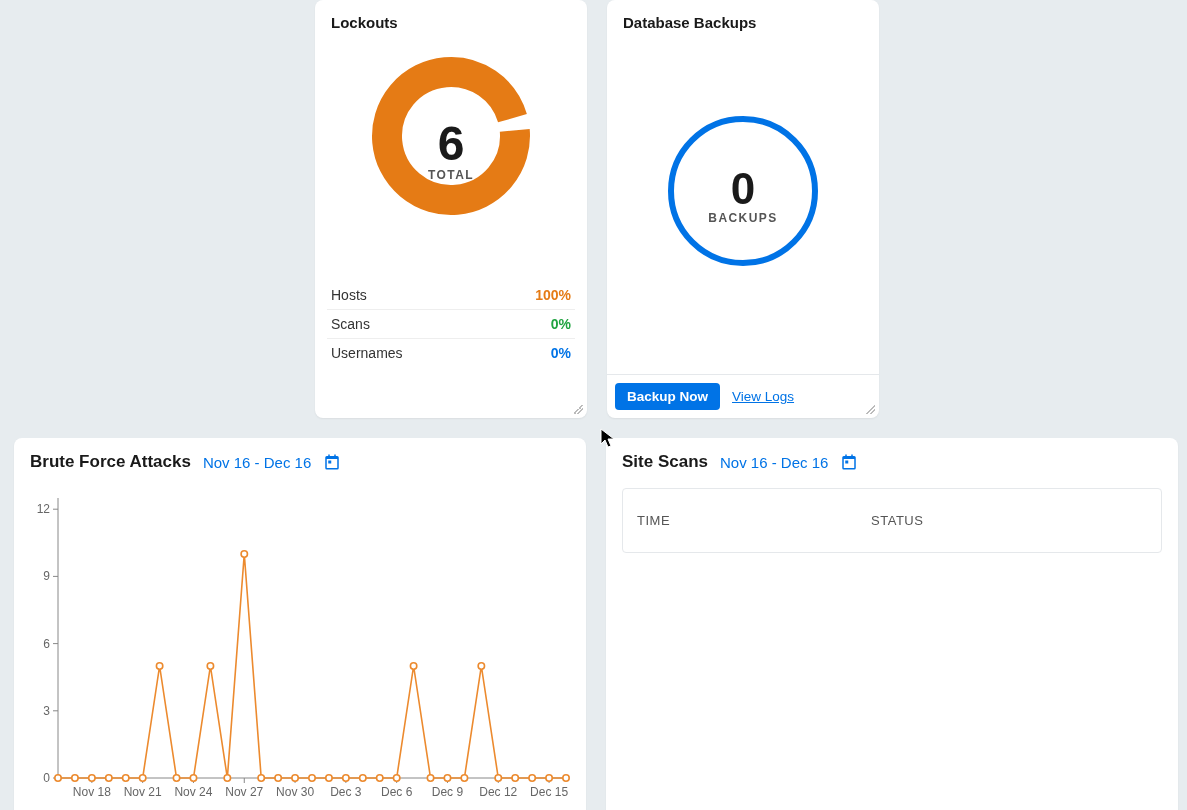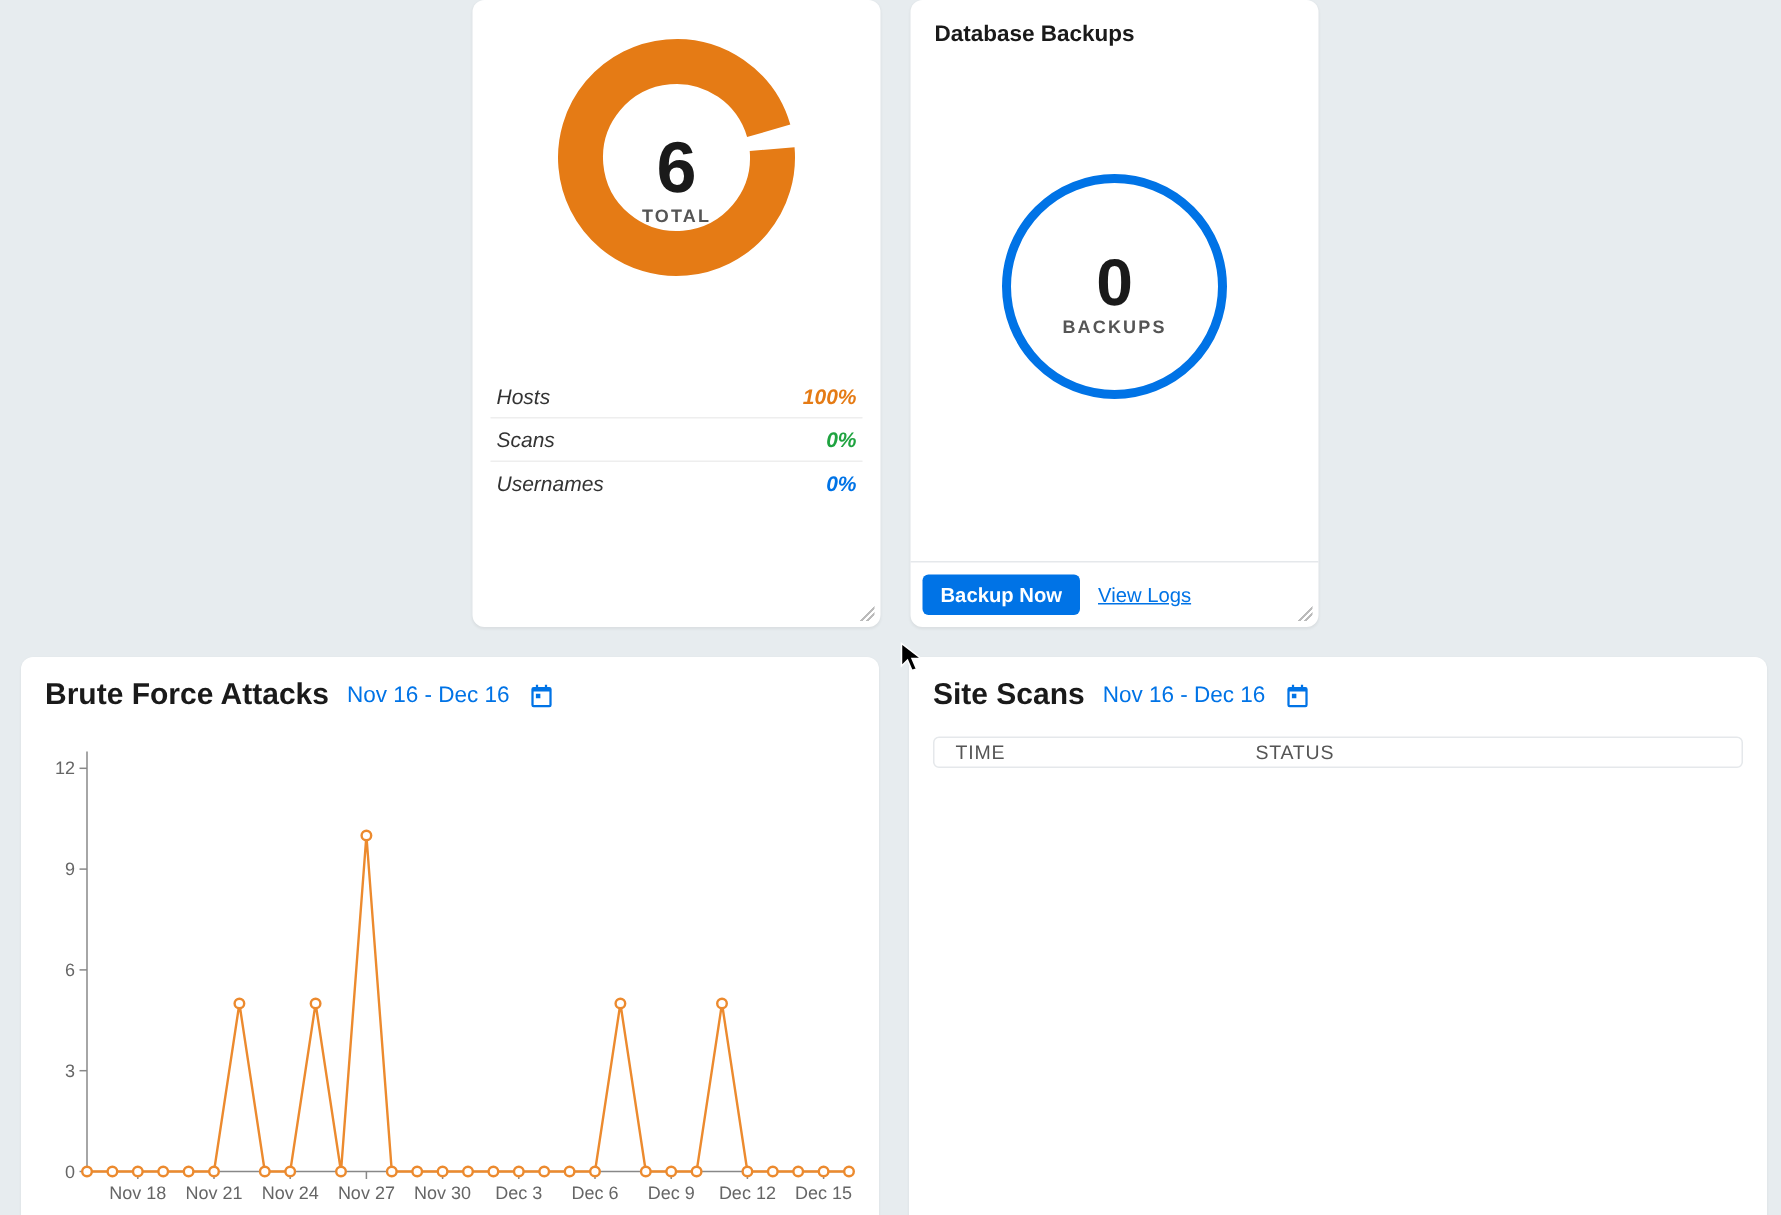--- a/index.html
+++ b/index.html
@@ -29,21 +29,21 @@
   .donut-center {
     position:absolute; top:50%; left:50%; transform:translate(-50%,-50%);
     text-align:center;
   }
   .donut-center .big {
     font-size: 48px; font-weight: 800; color:#1a1a1a; line-height:1;
   }
   .donut-center .small {
     font-size: 12px; letter-spacing: .12em; color:#555; font-weight:600;
   }
-  .stat-rows { margin: 30px 12px 0 12px; font-style: italic; }
+  .stat-rows { margin: 30px 12px 0 12px; }
   .stat-row {
     display:flex; justify-content:space-between;
     font-size: 14px; color:#333; padding:6px 4px; border-bottom:1px solid #eee;
   }
   .stat-row:last-child { border-bottom:none; }
   .stat-val { font-weight:600; }
   .c-orange { color:#e57b15; }
   .c-green  { color:#1fa340; }
   .c-blue   { color:#0073e6; }
   .resize-handle {
@@ -70,40 +70,42 @@
   .btn-primary {
     background:#0073e6; color:#fff; border:none; border-radius:4px;
     font-size:13.5px; font-weight:600; padding:6px 12px; cursor:pointer;
   }
   .link { color:#0073e6; font-size:13.5px; text-decoration:underline; cursor:pointer;}
   
   #bf-card { left: 14px; top: 438px; width: 572px; height: 400px; }
   #bf-card .hdr, #scans-card .hdr {
     display:flex; align-items:center; gap:12px; padding:14px 16px 0 16px;
   }
-  .hdr .title { font-size:20px; font-weight:700; color:#1a1a1a;}
+  .hdr .title { font-size:17px; font-weight:700; color:#1a1a1a;}
   .hdr .range { color:#0073e6; font-size:15px; font-weight:400;}
   .cal-icon { color:#0073e6; display:inline-flex; cursor:pointer;}
   #bf-chart { display:block; margin: 16px 8px 0 8px;}
   
   #scans-card { left: 606px; top: 438px; width: 572px; height: 400px; }
   .scan-head {
     margin: 16px 16px 0 16px; border:1px solid #e5e8eb; border-radius:4px;
     display:flex; font-size:13px; color:#555; letter-spacing:.04em;
-    padding:2px 14px;
+    padding:24px 14px;
+    gap:34px;
   }
   .scan-head .col-time { width: 200px; }
   .cursor {
     position:absolute; left:600px; top:428px; z-index:50;
   }
 </style>
 </head>
 <body>
 
 <div id="lockouts-card" class="card">
+  <div class="card-title">Lockouts</div>
   <div class="donut-wrap">
     <svg width="170" height="170" viewBox="0 0 170 170">
 
       <circle cx="85" cy="85" r="64" fill="none" stroke="#e57b15" stroke-width="30" stroke-dasharray="389 402" transform="rotate(-5 85 85)"></circle>
     </svg>
     <div class="donut-center">
       <div class="big">6</div>
       <div class="small">TOTAL</div>
     </div>
   </div>

